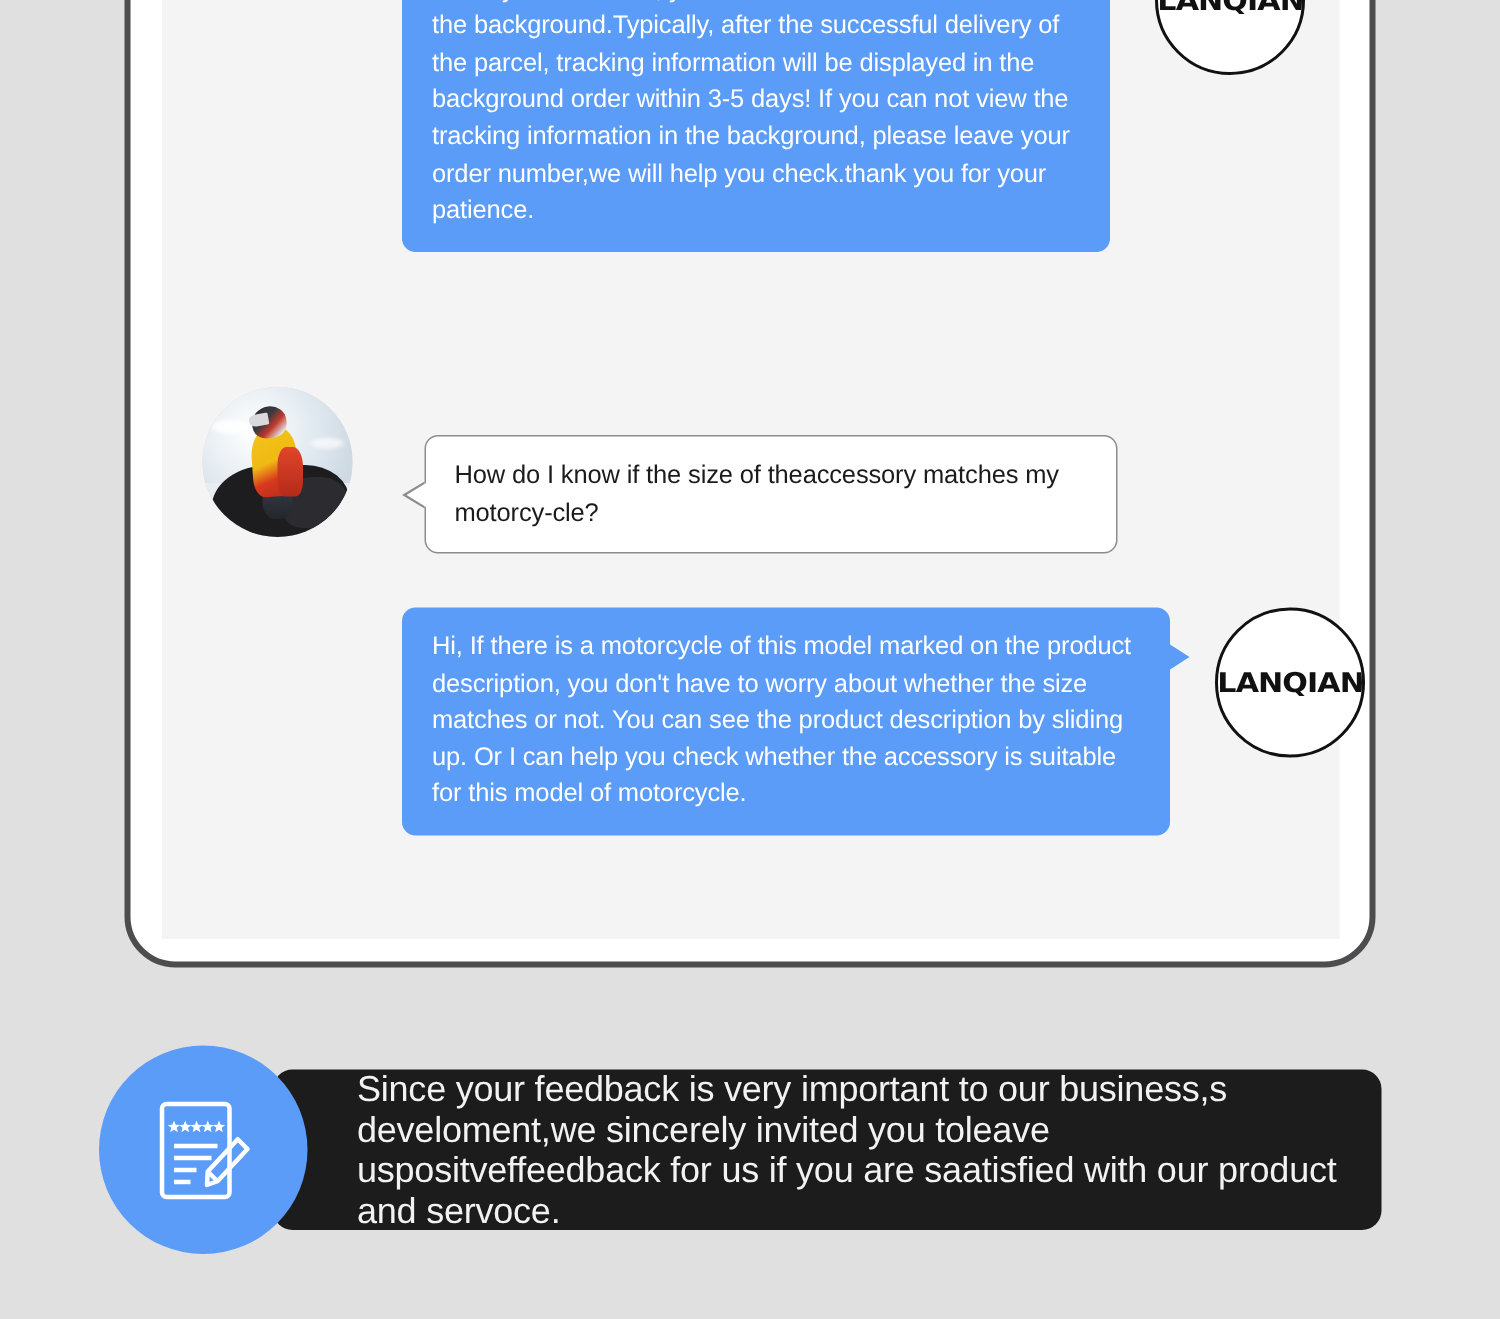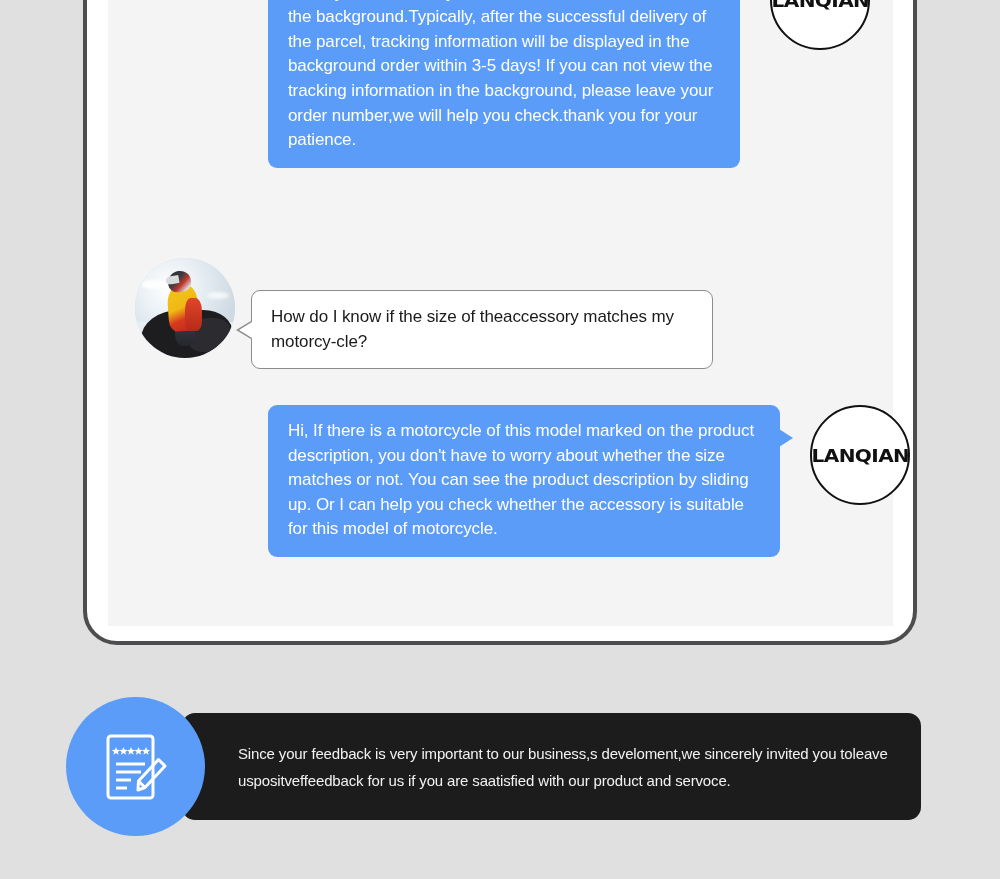--- a/index.html
+++ b/index.html
@@ -192,21 +192,21 @@
     background: rgba(255,255,255,0.7);
     border-radius: 50%;
     filter: blur(1.5px);
   }
 
   
   #msg-1 { left: 160px; top: -58px; }
   #msg-1 .bubble { width: 472px; }
   #msg-1 .avatar { margin-left: 30px; margin-top: 8px; }
 
-  #msg-2 { left: 27px; top: 258px; }
+  #msg-2 { left: 27px; top: 258px; gap: 32px; }
   #msg-2 .bubble { width: 462px; margin-left: 16px; margin-top: 32px; }
 
   #msg-3 { left: 160px; top: 405px; }
   #msg-3 .bubble { width: 512px; }
   #msg-3 .avatar { margin-left: 30px; margin-top: 0px; }
 
   
   .feedback-banner {
     position: absolute;
     left: 182px;
@@ -214,21 +214,21 @@
     width: 739px;
     height: 107px;
     background: #1c1c1c;
     border-radius: 13px;
     box-sizing: border-box;
     display: flex;
     align-items: center;
   }
   .feedback-text {
     color: #f2f2f2;
-    font-size: 15px;
+    font-size: 24px;
     line-height: 27px;
     padding-left: 56px;
     padding-right: 22px;
     letter-spacing: -0.15px;
   }
   .feedback-badge {
     position: absolute;
     left: 66px;
     top: 697px;
     width: 139px;

